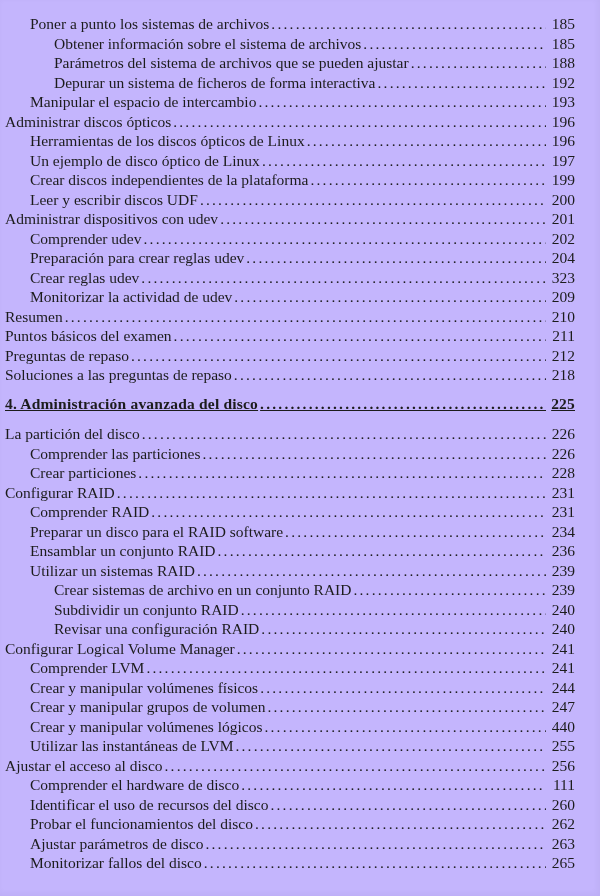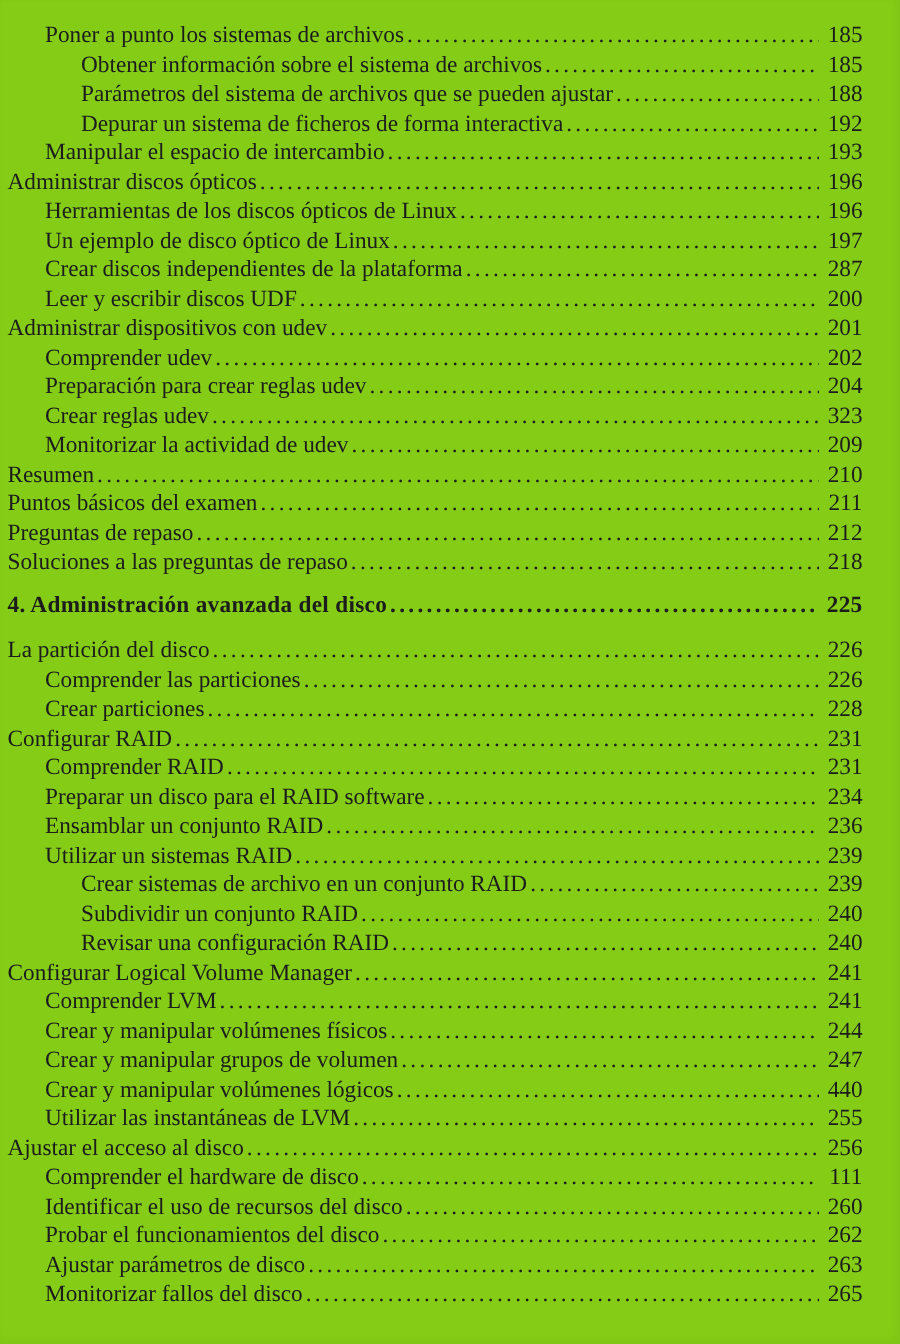--- a/index.html
+++ b/index.html
@@ -4,21 +4,21 @@
 <style>
   html, body {
     margin: 0;
     padding: 0;
     background: #ffffff;
   }
   .page {
     position: relative;
     width: 600px;
     height: 896px;
-    background: #84cc16;
+    background: #c4b5fd;
     color: #1c1c1c;
     font-family: "Liberation Serif", "DejaVu Serif", serif;
     font-size: 15.5px;
     overflow: hidden;
     box-shadow: inset -2px -2px 6px rgba(0,0,0,0.04);
     box-sizing: border-box;
   }
   .toc {
     position: absolute;
     top: 14px;
@@ -32,20 +32,21 @@
     white-space: nowrap;
   }
   .toc-row.level-0 { padding-left: 0; }
   .toc-row.level-1 { padding-left: 25px; }
   .toc-row.level-2 { padding-left: 49px; }
   .toc-row.chapter {
     font-weight: bold;
     margin-top: 9px;
     margin-bottom: 11px;
     letter-spacing: 0.2px;
+    text-decoration: underline;
   }
   .toc-label {
     flex: 0 0 auto;
   }
   .toc-leader {
     flex: 1 1 auto;
     overflow: hidden;
     white-space: nowrap;
     margin: 0 3px 0 2px;
     min-width: 8px;
@@ -109,21 +110,21 @@
 
   <div class="toc-row level-1">
     <span class="toc-label">Un ejemplo de disco óptico de Linux</span>
     <span class="toc-leader"></span>
     <span class="toc-page">197</span>
   </div>
 
   <div class="toc-row level-1">
     <span class="toc-label">Crear discos independientes de la plataforma</span>
     <span class="toc-leader"></span>
-    <span class="toc-page">287</span>
+    <span class="toc-page">199</span>
   </div>
 
   <div class="toc-row level-1">
     <span class="toc-label">Leer y escribir discos UDF</span>
     <span class="toc-leader"></span>
     <span class="toc-page">200</span>
   </div>
 
   <div class="toc-row level-0">
     <span class="toc-label">Administrar dispositivos con udev</span>

